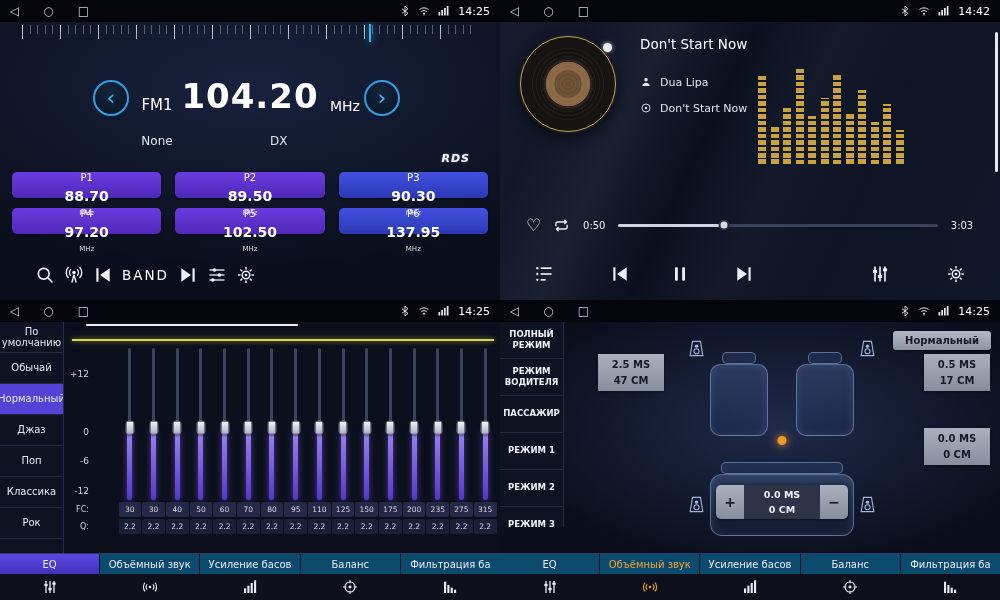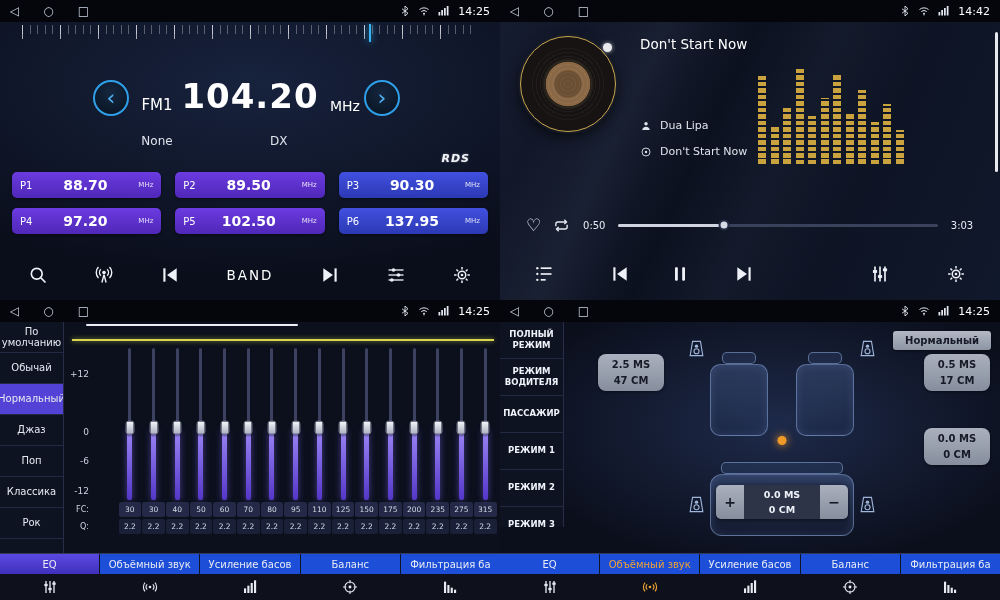--- a/index.html
+++ b/index.html
@@ -42,45 +42,45 @@
     font-size:34px; font-weight:bold; letter-spacing:1px; }
   .mhzLbl { position:absolute; left:330px; top:28px; font-size:14px; }
   .noneLbl { position:absolute; left:122px; top:64px; width:70px; text-align:center;
     font-size:12px; color:#dfe3ec; }
   .dxLbl { position:absolute; left:270px; top:64px; font-size:12px; color:#dfe3ec; }
   .rds { position:absolute; right:30px; top:82px; font-size:11px; font-weight:bold;
     font-style:italic; letter-spacing:1px; color:#f0f2f8; text-shadow:0 0 2px rgba(255,255,255,.45); }
   .presets { margin:6px 12px 0; display:grid; grid-template-columns:repeat(3,1fr); gap:10px 14px; }
   .preset { height:26px; border:none; border-radius:5px; display:flex; align-items:center;
     padding:0 8px; gap:5px; color:#fff;
-    background:linear-gradient(180deg,#6b3be0,#4f27b8); box-shadow:0 1px 3px rgba(0,0,0,.5); }
+    background:linear-gradient(180deg,#6b3be0,#4f27b8); box-shadow:0 1px 3px rgba(0,0,0,.5);flex-direction:column; }
   .preset:nth-child(3n) { background:linear-gradient(180deg,#4150e0,#2c39b4); }
   .pid { font-size:10px; } .pfreq { font-size:14px; font-weight:bold; flex:1; text-align:center; }
   .punit { font-size:7px; opacity:.85; }
-  .radioBar { position:absolute; left:0; right:0; bottom:0; height:50px; display:flex;
-    align-items:center; justify-content:space-between; padding:0 28px; color:#eef1f8;gap:9px; }
+  .radioBar { position:absolute; left:7px; right:0; bottom:0; height:50px; display:flex;
+    align-items:center; padding:0 28px; color:#eef1f8;gap:9px; }
   .radioBar .ic { width:20px; height:20px; }
   .bandText { font-size:13.5px; letter-spacing:2px; color:#fff; }
 
   
   .playerp { background:linear-gradient(112deg, #161d30 0%, #0b101e 35%, #0d1322 60%, #10182b 100%); }
   .playerp::before { content:""; position:absolute; inset:0; pointer-events:none;
     background:linear-gradient(115deg, transparent 15%, rgba(140,165,210,.09) 28%,
       transparent 42%, rgba(140,165,210,.05) 55%, transparent 70%); }
   .vinyl { position:absolute; left:20px; top:36px; width:96px; height:96px; border-radius:50%;
     border:1px solid #c9a84e; box-shadow:0 0 0 2px rgba(25,28,40,.7), 0 5px 14px rgba(0,0,0,.65);
     background:radial-gradient(circle, #6b4f33 0 20%, #8a6845 21% 33%, #241e18 34% 38%,
       #161312 39% 72%, #0c0b0b 73% 100%); }
   .vinyl::before { content:""; position:absolute; inset:8px; border-radius:50%;
     background:repeating-radial-gradient(circle, transparent 0 3px, rgba(255,255,255,.045) 3px 4px); }
   .vinyl::after { content:""; position:absolute; right:3px; top:6px; width:9px; height:9px;
     border-radius:50%; background:#e9eaee; box-shadow:0 0 4px rgba(255,255,255,.7); }
   .trackTitle { position:absolute; left:140px; top:36px; font-size:13.5px; color:#fff; }
-  .metaRow { position:absolute; left:140px; display:flex; align-items:flex-end; gap:8px;
-    color:#dfe3ec; font-size:11px;margin-top:43px; }
+  .metaRow { position:absolute; left:140px; display:flex; align-items:flex-start; gap:8px;
+    color:#dfe3ec; font-size:11px; }
   .metaRow .ic { width:12px; height:12px; }
   .metaArtist { top:76px; } .metaAlbum { top:102px; }
   .spectrum { position:absolute; left:258px; top:58px; width:150px; height:106px;
     display:flex; align-items:flex-end; gap:4.5px; }
   .sbar { width:8px;
     background:repeating-linear-gradient(to top, #caa23e 0 4.5px, rgba(0,0,0,0) 4.5px 6.5px); }
   .progressRow { position:absolute; left:0; right:0; top:210px; height:30px; display:flex;
     align-items:center; gap:12px; padding:0 26px; color:#e8ecf5; }
   .heart { font-size:17px; line-height:1; }
   .progressRow .ic { width:17px; height:17px; }
@@ -123,21 +123,21 @@
   .sknob { position:absolute; left:50%; top:53%; transform:translate(-50%,-60%);
     width:9px; height:14px; border-radius:3px; border:1px solid #6d7382;
     background:linear-gradient(180deg,#f2f4f8,#aeb3c2); box-shadow:0 1px 2px rgba(0,0,0,.6); }
   .fcell, .qcell { width:calc(100% - 1px); height:15px; margin-top:2px; font-size:7.5px;
     color:#d5dae8; display:flex; align-items:center; justify-content:center;
     background:#232946; border-radius:2px; }
   .qcell { background:#1a2038; }
 
   
   .tabbar { position:absolute; left:0; right:0; bottom:0; height:47px; }
-  .tabLabels { display:flex; height:21px; background:#1d4ed8; border-top:1px solid #323a60; }
+  .tabLabels { display:flex; height:21px; background:#0c4a6e; border-top:1px solid #323a60; }
   .tabLabel { flex:1; display:flex; align-items:center; justify-content:center; font-size:10px;
     color:#e8ebf4; border-right:1px solid #10141f; white-space:nowrap; overflow:hidden; }
   .tabLabel:last-child { border-right:none; }
   .tabLabel.selP { background:linear-gradient(180deg,#5b4ae2,#4030bc); }
   .tabLabel.selO { color:#f0a233; }
   .tabIcons { display:flex; height:26px; background:#0e111c; align-items:center; }
   .tabIcon { flex:1; display:flex; justify-content:center; color:#e8ebf4; }
   .tabIcon .ic { width:16px; height:16px; }
   .tabIcon.selO { color:#f0a233; }
 
@@ -162,21 +162,21 @@
     background:rgba(70,95,150,.22); }
   .seatFL { left:16px; top:20px; width:58px; height:72px; }
   .seatFR { right:16px; top:20px; width:58px; height:72px; }
   .seatRear { left:16px; right:16px; bottom:4px; height:62px; border-radius:12px; }
   .seatRear::before { width:120px; }
   .spk { position:absolute; width:19px; height:19px; color:#9fb6da; }
   .spkFL { left:-7px; top:-5px; } .spkFR { right:-7px; top:-5px; }
   .spkRL { left:-7px; bottom:26px; } .spkRR { right:-7px; bottom:26px; }
   .posDot { position:absolute; left:50%; top:92px; transform:translateX(-50%);
     width:9px; height:9px; border-radius:50%; background:#f09a28; box-shadow:0 0 9px #f09a28; }
-  .valBtn { position:absolute; width:66px; border:none; border-radius:8px; padding:3px 0;
+  .valBtn { position:absolute; width:66px; border:none; border-radius:0; padding:3px 0;
     text-align:center; font-size:10px; font-weight:bold; line-height:1.55; color:#161a26;
     background:linear-gradient(180deg,#aab0bd,#868e9d); box-shadow:0 1px 3px rgba(0,0,0,.5); }
   .valFL { left:34px; top:32px; } .valFR { right:10px; top:32px; }
   .valRL { left:34px; top:106px; } .valRR { right:10px; top:106px; }
   .stepper { position:absolute; left:50%; transform:translateX(-50%); bottom:8px; display:flex;
     border-radius:5px; overflow:hidden; box-shadow:0 1px 4px rgba(0,0,0,.6); z-index:3; }
   .stepBtn { width:28px; border:none; font-size:14px; font-weight:bold; color:#161a26;
     background:linear-gradient(180deg,#aab0bd,#868e9d); }
   .stepVal { width:76px; background:#2d3448; color:#eef1f8; text-align:center;
     font-size:9.5px; font-weight:bold; line-height:1.6; padding:2px 0; }

